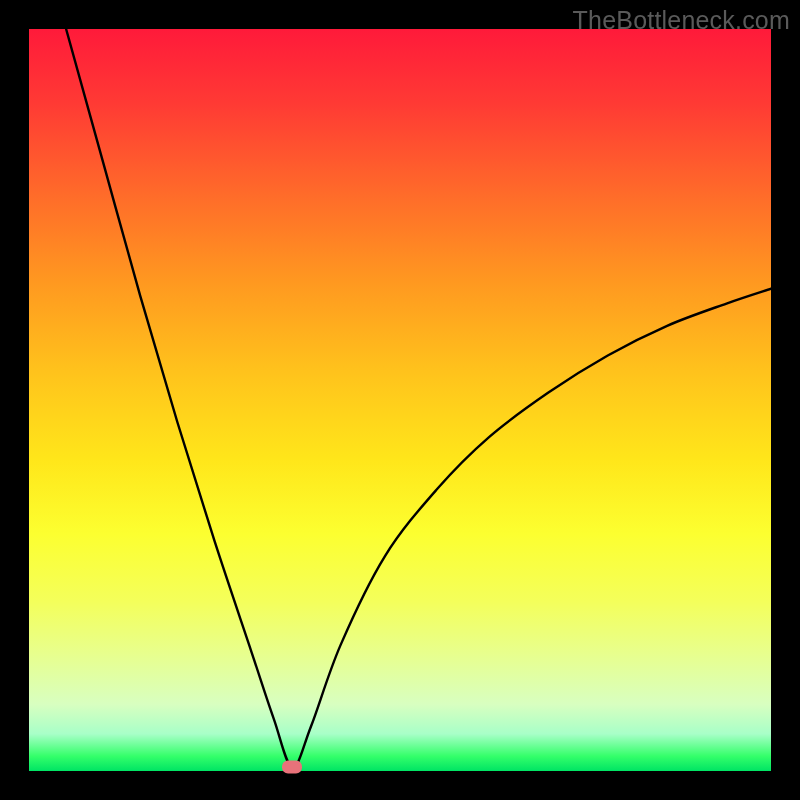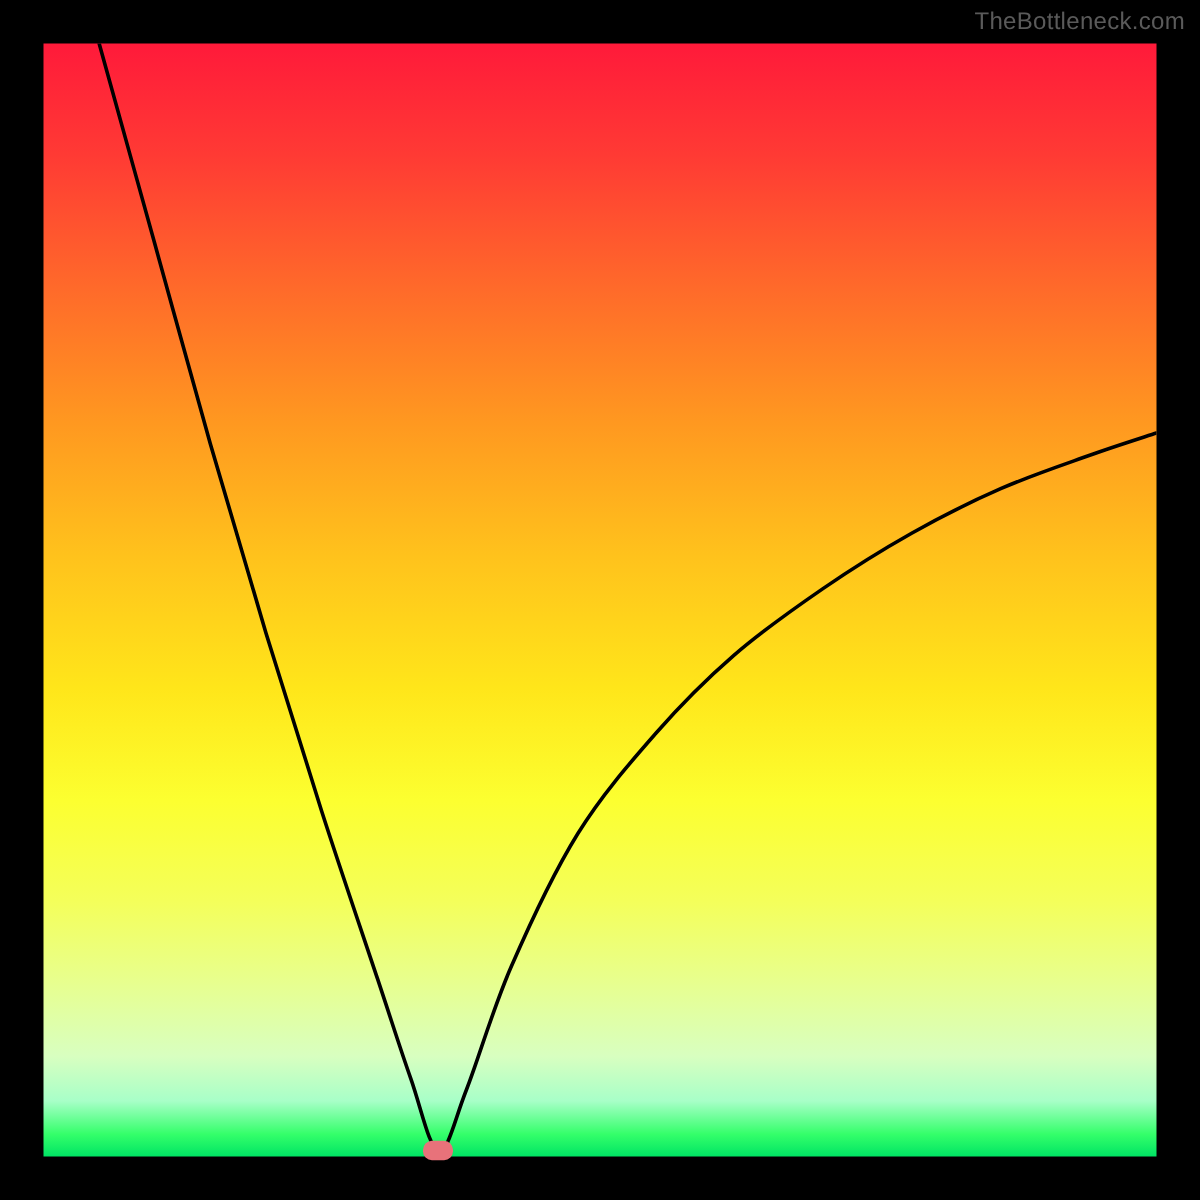--- a/index.html
+++ b/index.html
@@ -31,21 +31,21 @@
       #a8ffc8 95%,
       #34ff6a 98%,
       #00e464 100%
     );
   }
   .watermark {
     position: absolute;
     top: 6px;
     right: 10px;
     color: #5a5a5a;
-    font-size: 16px;
+    font-size: 25px;
     font-weight: 400;
     letter-spacing: 0.2px;
     user-select: none;
   }
   svg.curve {
     position: absolute;
     left: 0;
     top: 0;
   }
   .live-point {

